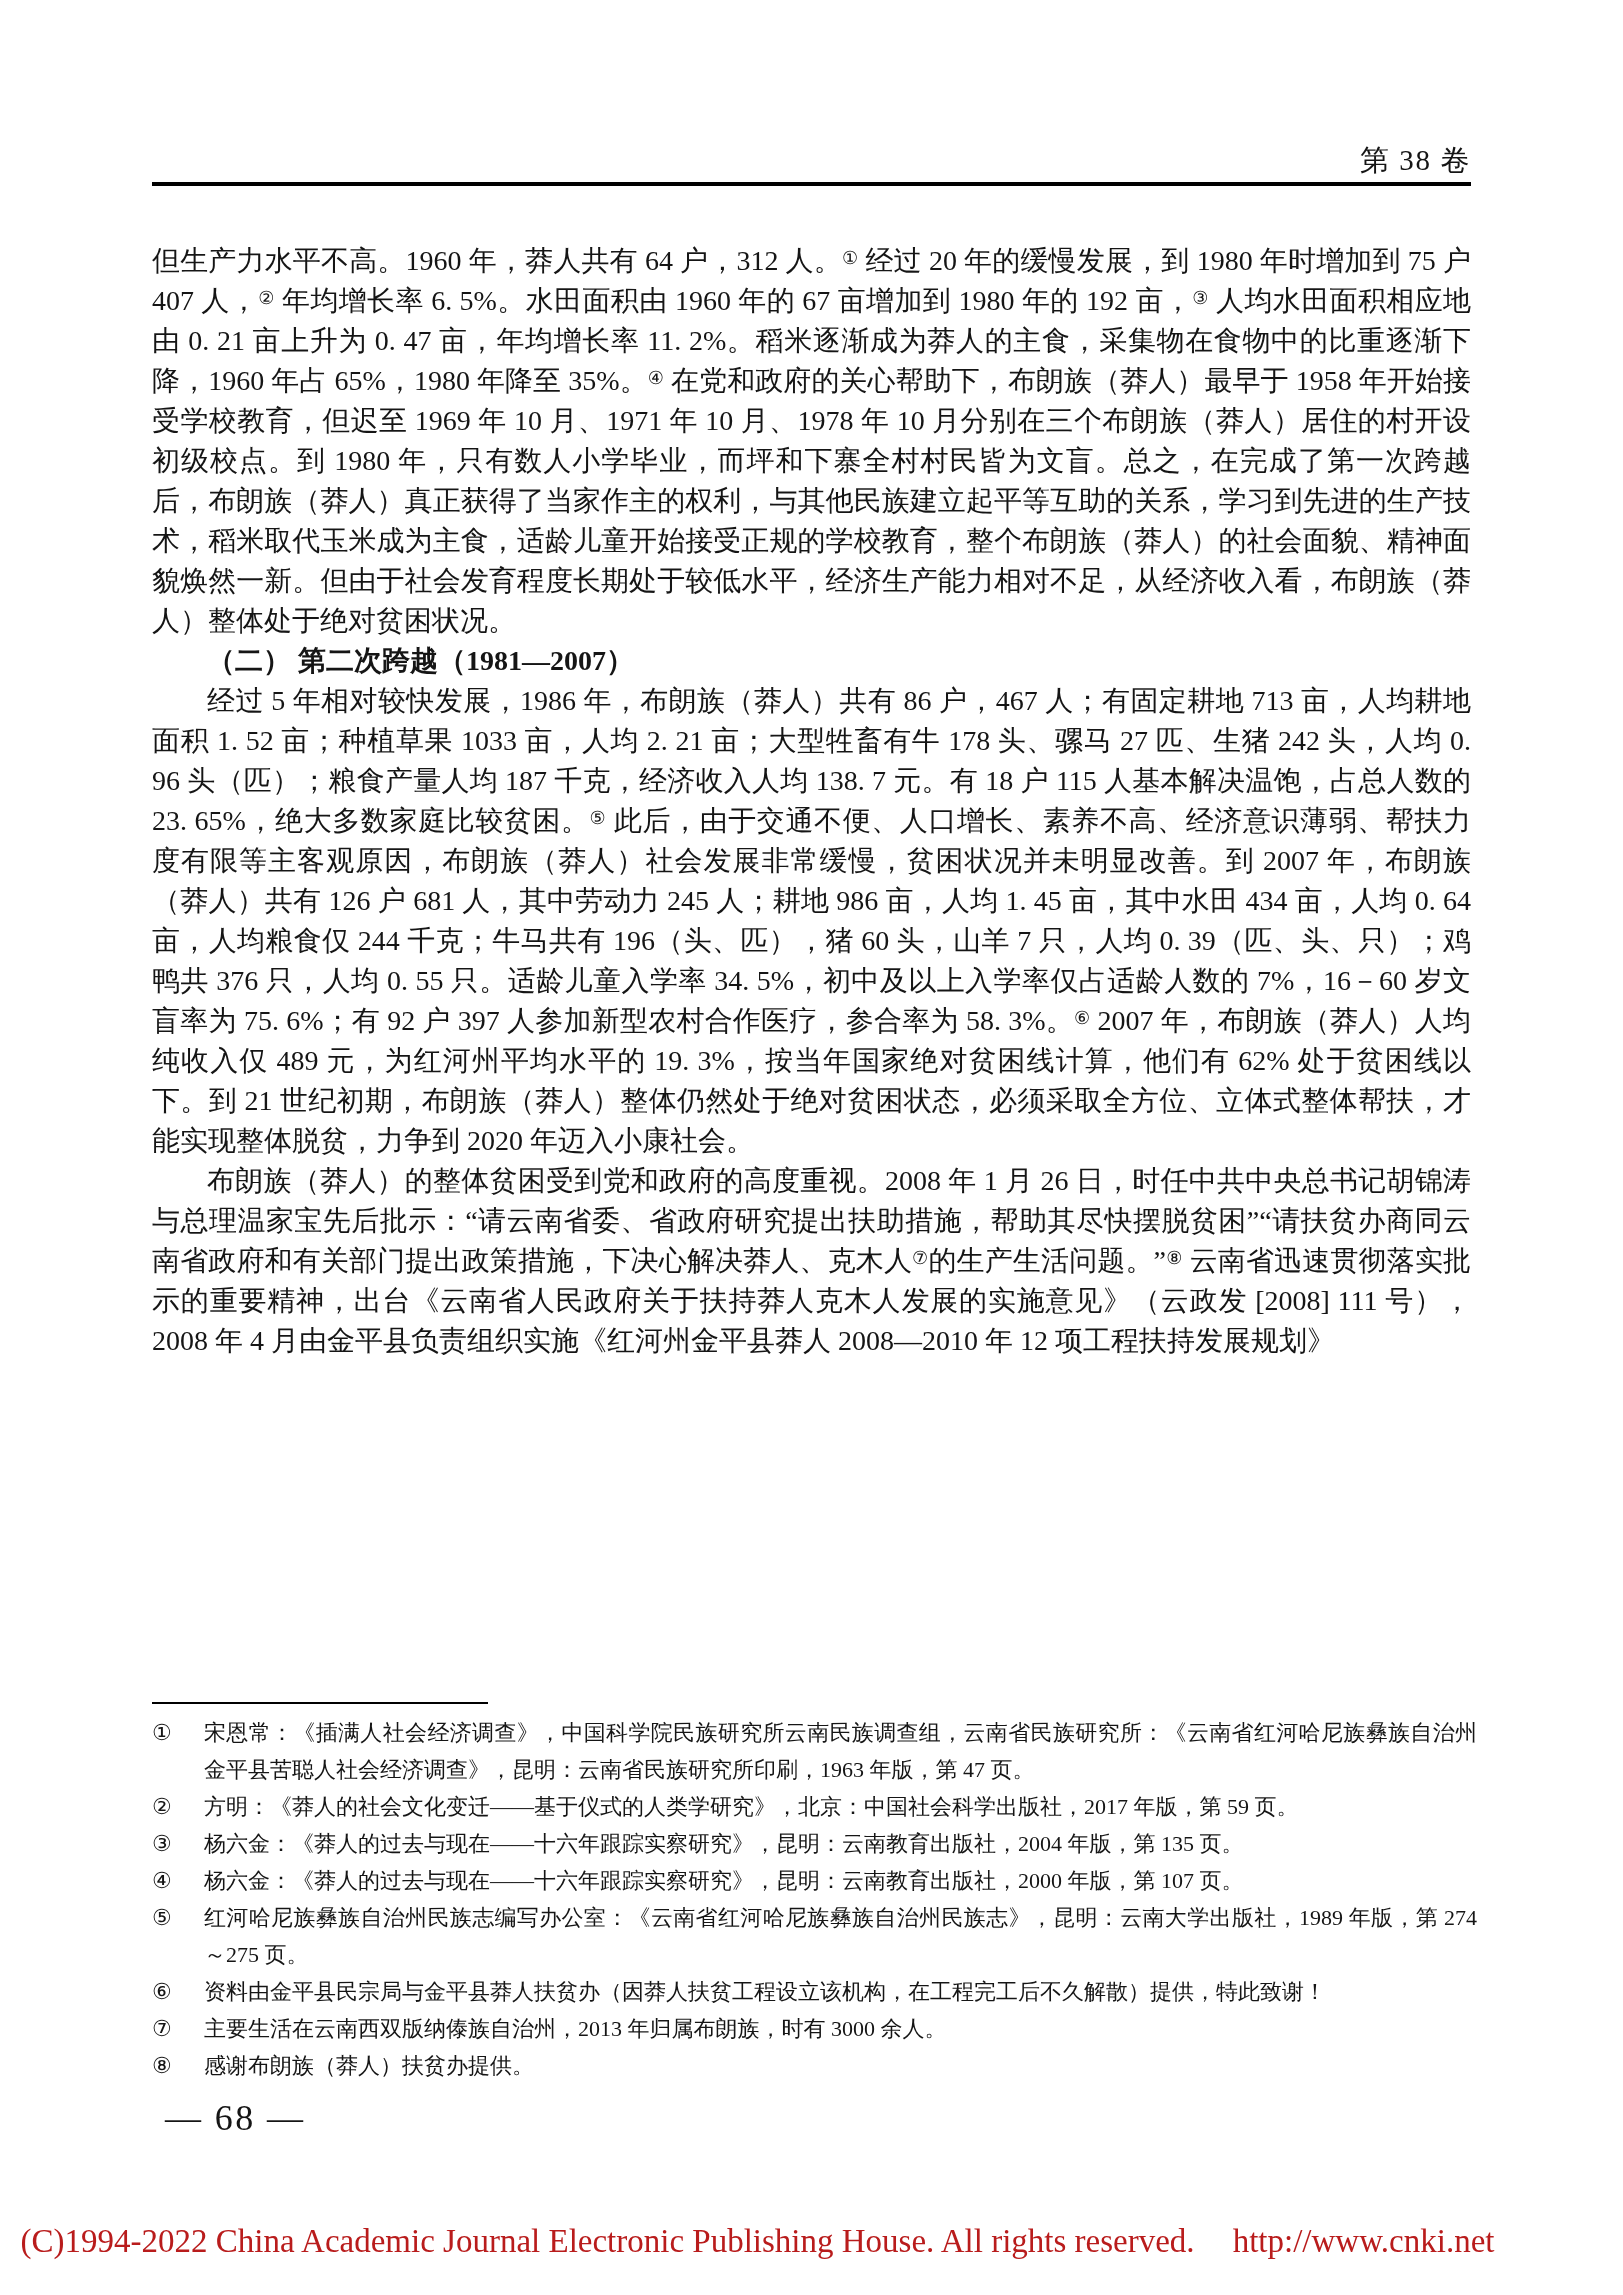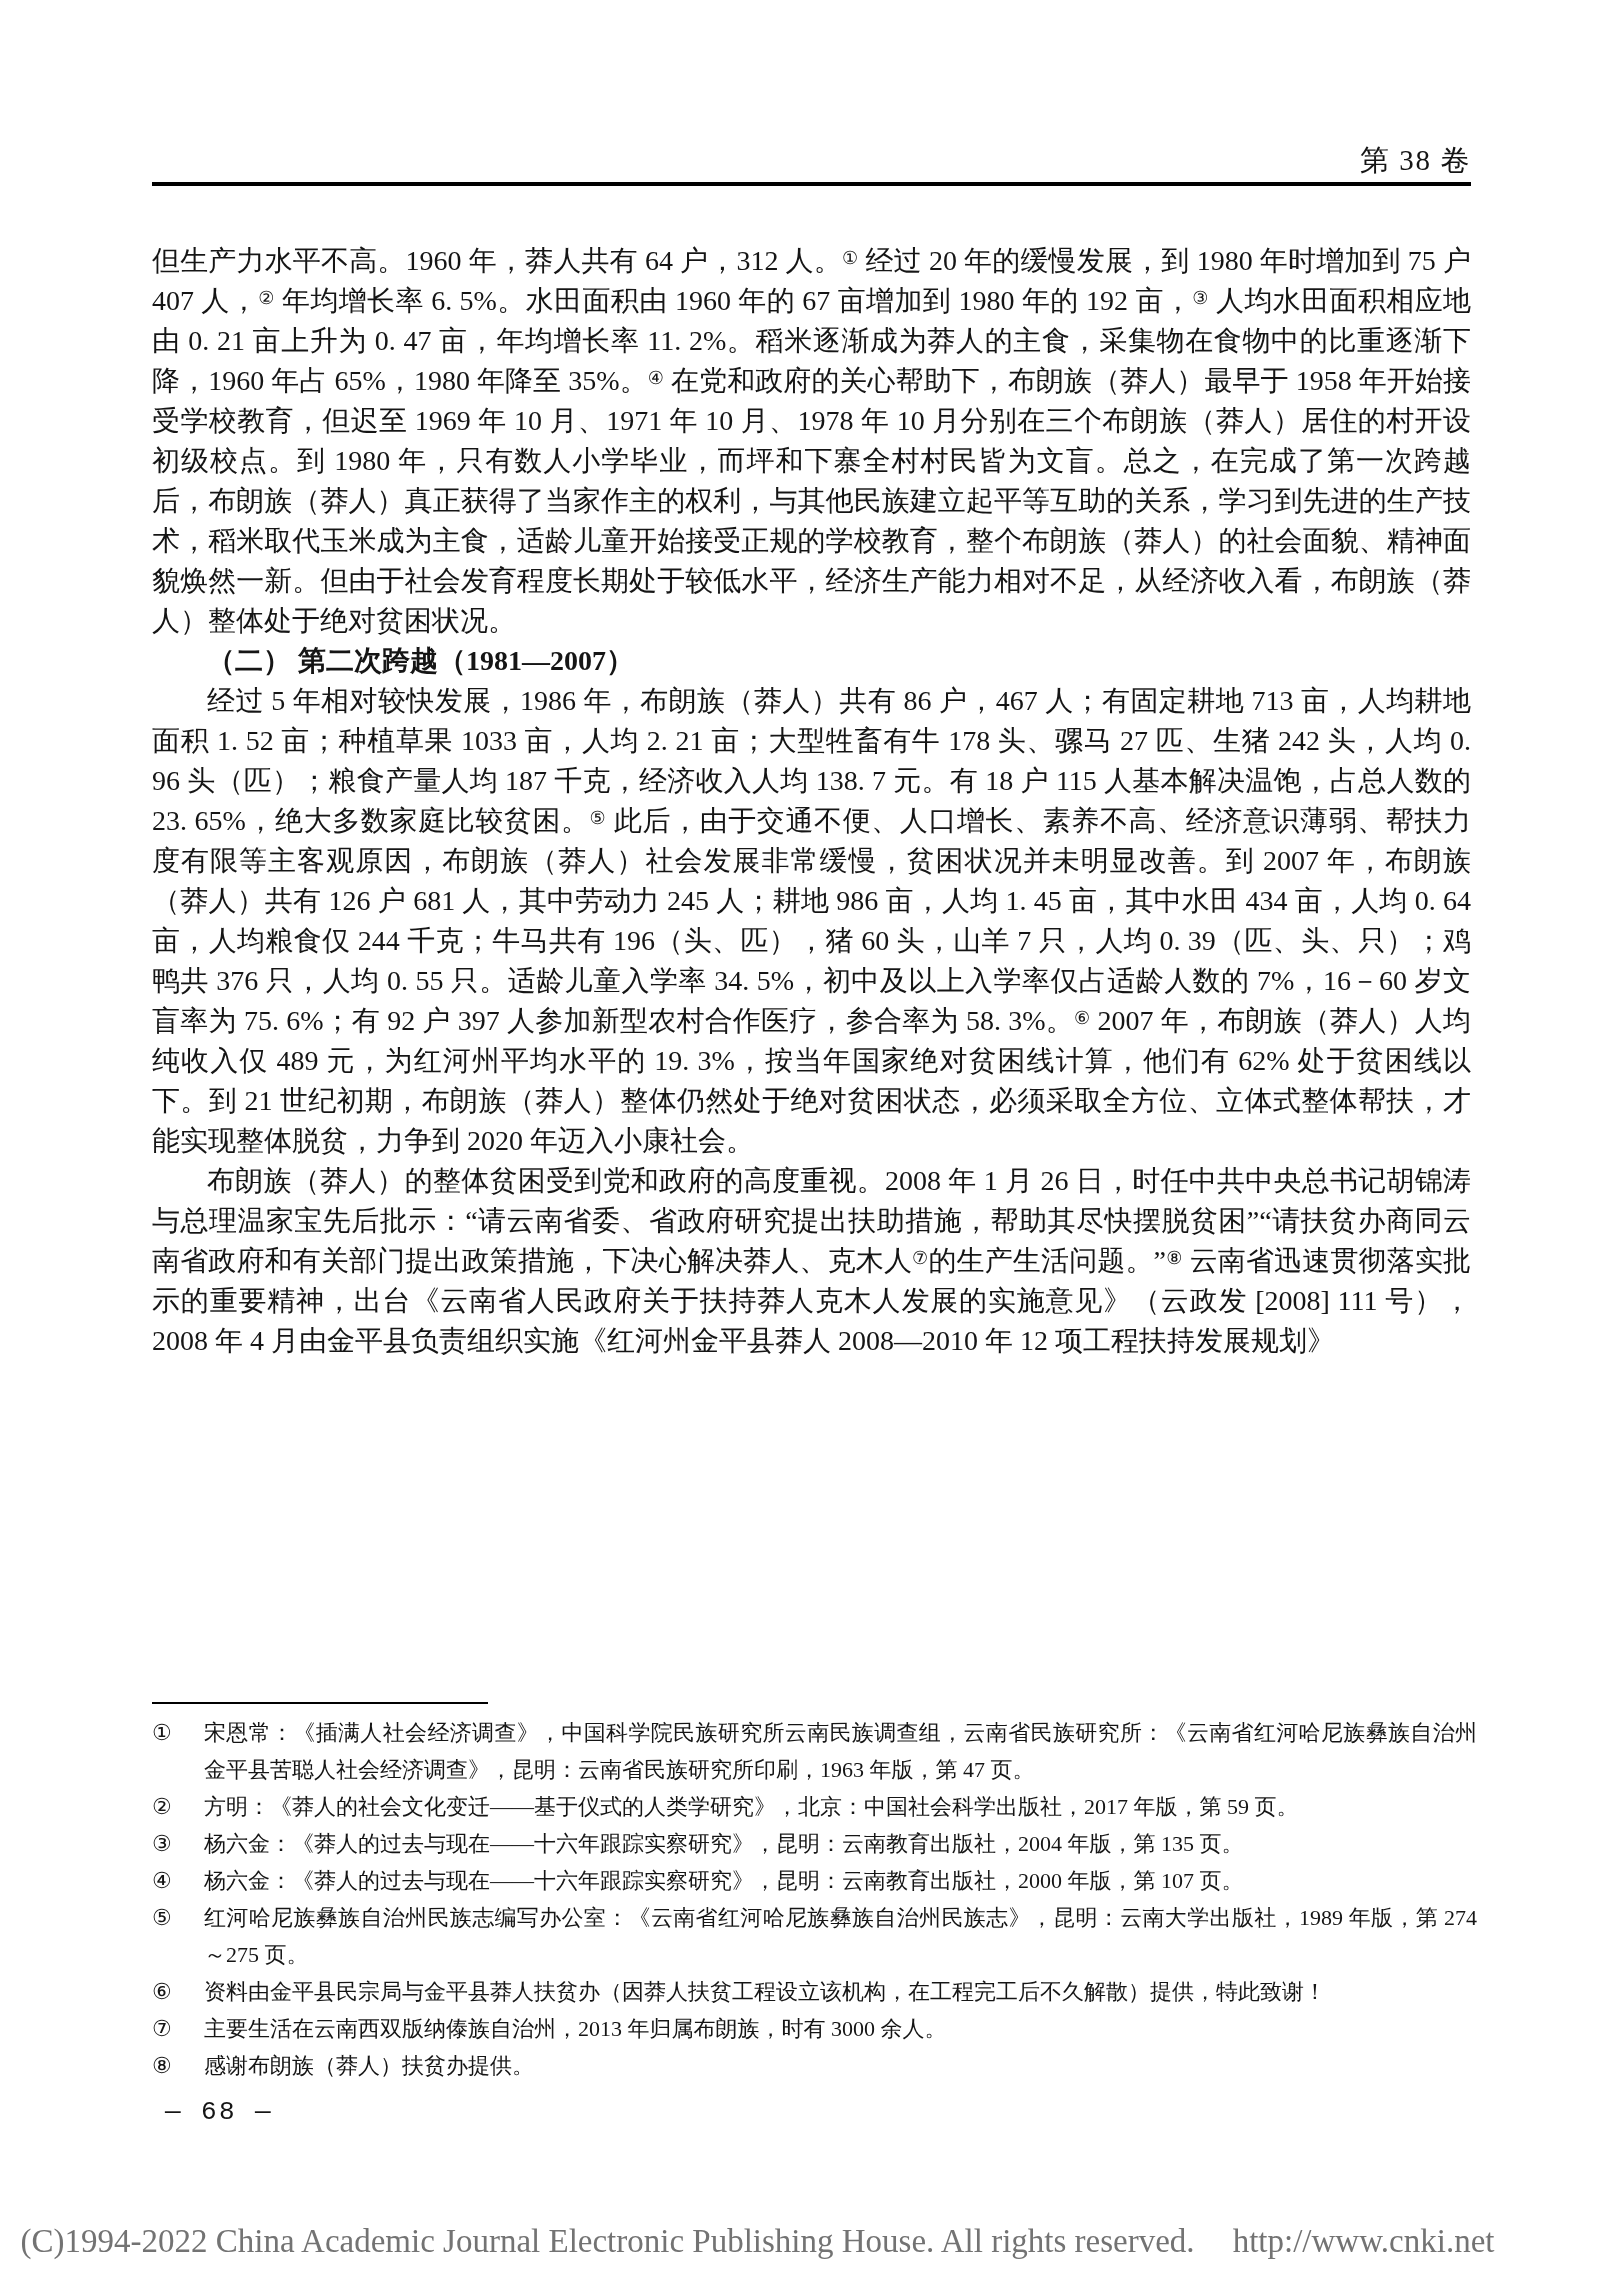--- a/index.html
+++ b/index.html
@@ -32,24 +32,24 @@
     position:absolute; top:1702px; left:152px; width:336px; height:2.4px; background:#000;
   }
   .footnotes {
     position:absolute; top:1714px; left:152px; width:1325px;
     font-size:22px; line-height:37px;
   }
   .fn { display:flex; }
   .fn-m { flex:0 0 52px; }
   .fn-t { flex:1; text-align:justify; text-align-last:left; }
   .page-num {
-    position:absolute; top:2097px; left:165px; font-size:26px; letter-spacing:2.4px;font-family:Liberation Mono, monospace;
+    position:absolute; top:2097px; left:165px; font-size:36px; letter-spacing:2.4px;
   }
   .footer {
-    position:absolute; top:2223px; left:20.6px; font-size:33px; color:#737373;
+    position:absolute; top:2223px; left:20.6px; font-size:33px; color:#b91c1c;
     white-space:nowrap;
   }
   .footer .url { margin-left:38px; }
 </style>
 </head>
 <body>
 
 <div class="page">
 
 

